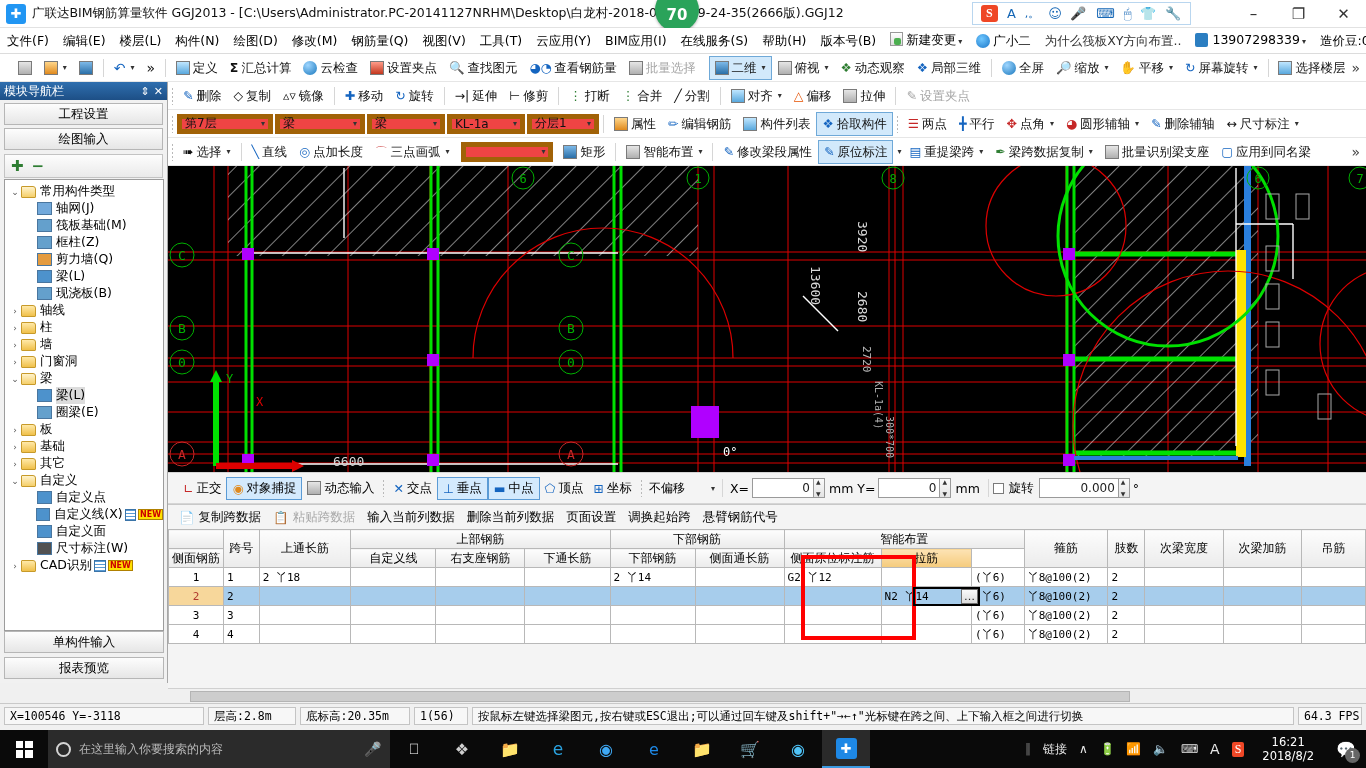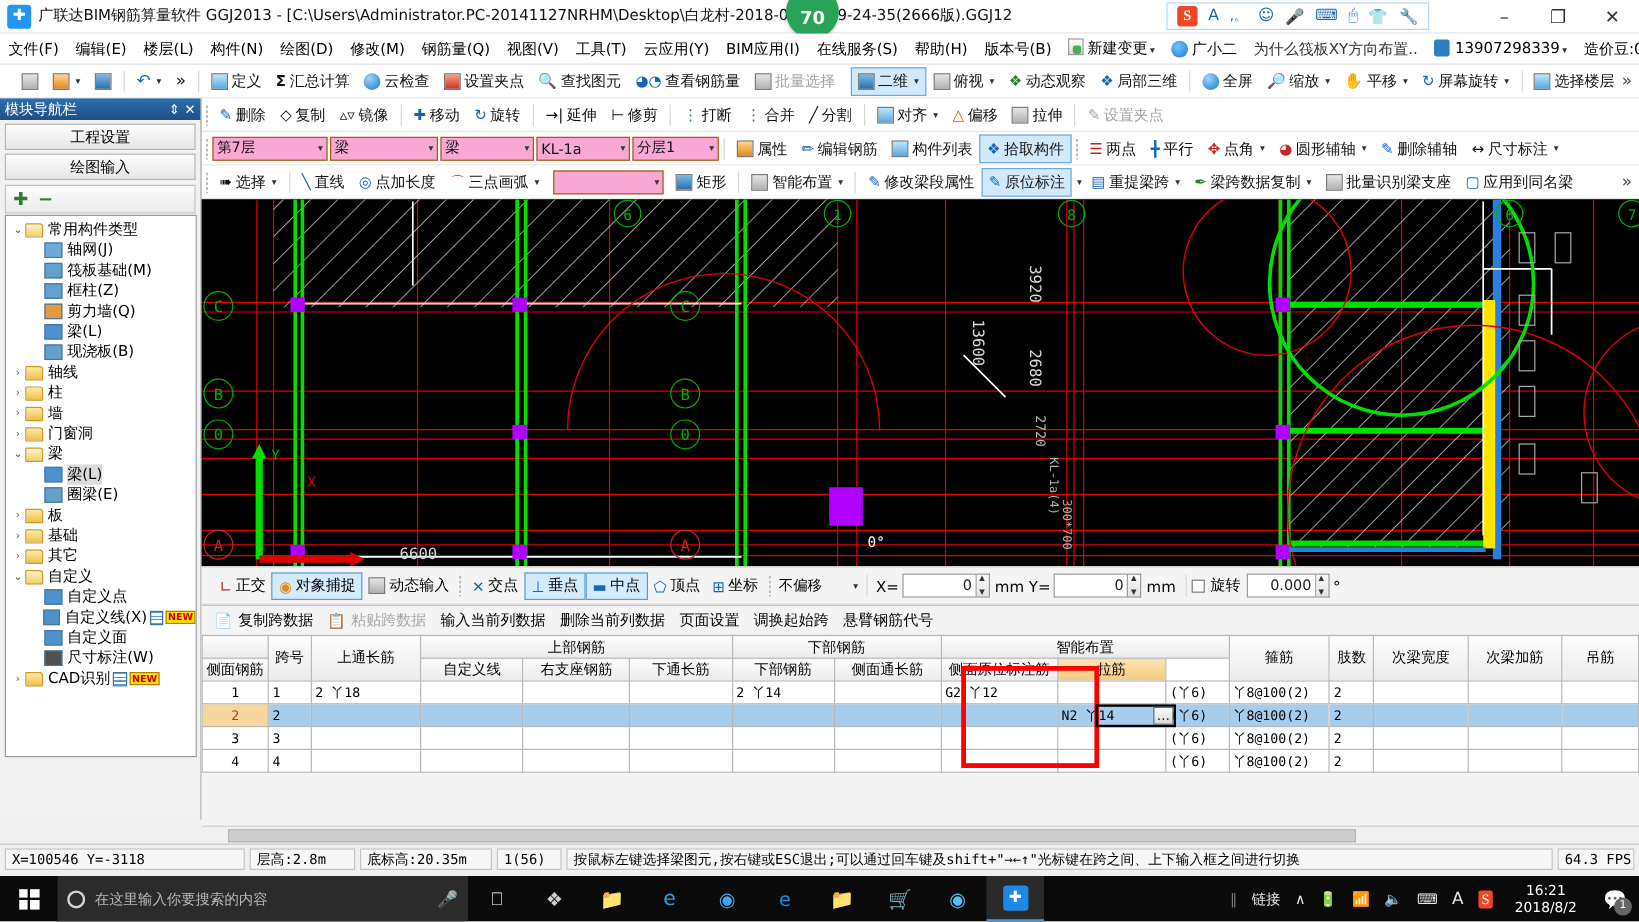--- a/index.html
+++ b/index.html
@@ -124,21 +124,21 @@
     display:flex;align-items:center;font-size:12.5px;border-top:1px solid #d5d5d5;border-bottom:1px solid #d5d5d5;}
   .snapbar .si{display:flex;align-items:center;gap:3px;padding:2px 5px;height:23px;white-space:nowrap;}
   .snapbar .si.on{background:#d4eafd;border:1px solid #5b9bd5;}
   .numbox{width:62px;height:20px;border:1px solid #9a9a9a;background:#fff;text-align:right;
     font-size:12px;line-height:18px;padding-right:3px;color:#222;}
   .spin{display:inline-block;width:11px;height:20px;border:1px solid #9a9a9a;border-left:0;
     background:linear-gradient(#fafafa,#e4e4e4);position:relative;}
   .spin:before{content:"\25B2";position:absolute;left:2px;top:-1px;font-size:6px;color:#333;}
   .spin:after{content:"\25BC";position:absolute;left:2px;bottom:0px;font-size:6px;color:#333;}
   .cbox{width:11px;height:11px;border:1px solid #7a7a7a;background:#fff;display:inline-block;vertical-align:-1px;}
-  .sel-drop{border:1px solid #a16207;background:#f9a8d4;height:20px;display:flex;align-items:center;
+  .sel-drop{border:5px solid #a16207;background:#ef4444;height:20px;display:flex;align-items:center;
     padding:0 3px;font-size:12px;}
 
   
   .gridpanel{position:absolute;left:168px;top:504px;width:1198px;height:199px;background:#f4f4f4;
     border-top:1px solid #c8c8c8;}
   .gridtools{height:24px;display:flex;align-items:center;font-size:12.5px;gap:2px;padding-left:6px;}
   .gridtools .gi{padding:2px 5px;display:flex;align-items:center;gap:4px;white-space:nowrap;}
   .gridtools .gi.disabled{color:#a8a8a8;}
   table.bt{border-collapse:collapse;font-size:12px;table-layout:fixed;background:#fff;}
   table.bt th,table.bt td{border:1px solid #b8b8b8;padding:0 3px;height:19px;font-weight:normal;
@@ -662,20 +662,24 @@
           <span class="lbl">尺寸标注(W)</span>
         </div>
         <div class="node" style="padding-left: 4px;">
           <span class="tw">›</span>
           <span class="folder"></span>
           <span class="lbl">CAD识别</span>
           <span class="gridico"></span>
           <span class="newbadge">NEW</span>
         </div>
       </div>
+    <div class="lp-bot">
+      <div class="lp-btn">单构件输入</div>
+      <div class="lp-btn">报表预览</div>
+    </div>
   </div>
 
   <div class="canvas">
     <svg width="1198" height="306">
 
       <g stroke="#dd0000" stroke-width="1">
         <line x1="46" y1="0" x2="46" y2="306"></line>
         <line x1="60" y1="0" x2="60" y2="306"></line>
         <line x1="180" y1="0" x2="180" y2="306"></line>
         <line x1="262" y1="0" x2="262" y2="306"></line>
@@ -880,21 +884,21 @@
     <div class="numbox">0</div>
       <span class="spin"></span>
     <span style="margin:0 4px">mm</span>
     <span style="margin-right:3px">Y=</span>
     <div class="numbox">0</div>
       <span class="spin"></span>
     <span style="margin:0 4px">mm</span>
     <div class="vsep"></div>
     <span class="cbox"></span>
     <span style="margin:0 5px">旋转</span>
-    <div class="numbox" style="width:58px">0.000</div>
+    <div class="numbox" style="width:80px">0.000</div>
       <span class="spin"></span>
     <span style="margin-left:3px">°</span>
   </div>
 
   <div class="gridpanel">
     <div class="gridtools">
       <div class="gi">
           <span style="color:#1565c0">📄</span>
           <span>复制跨数据</span>
         </div>

